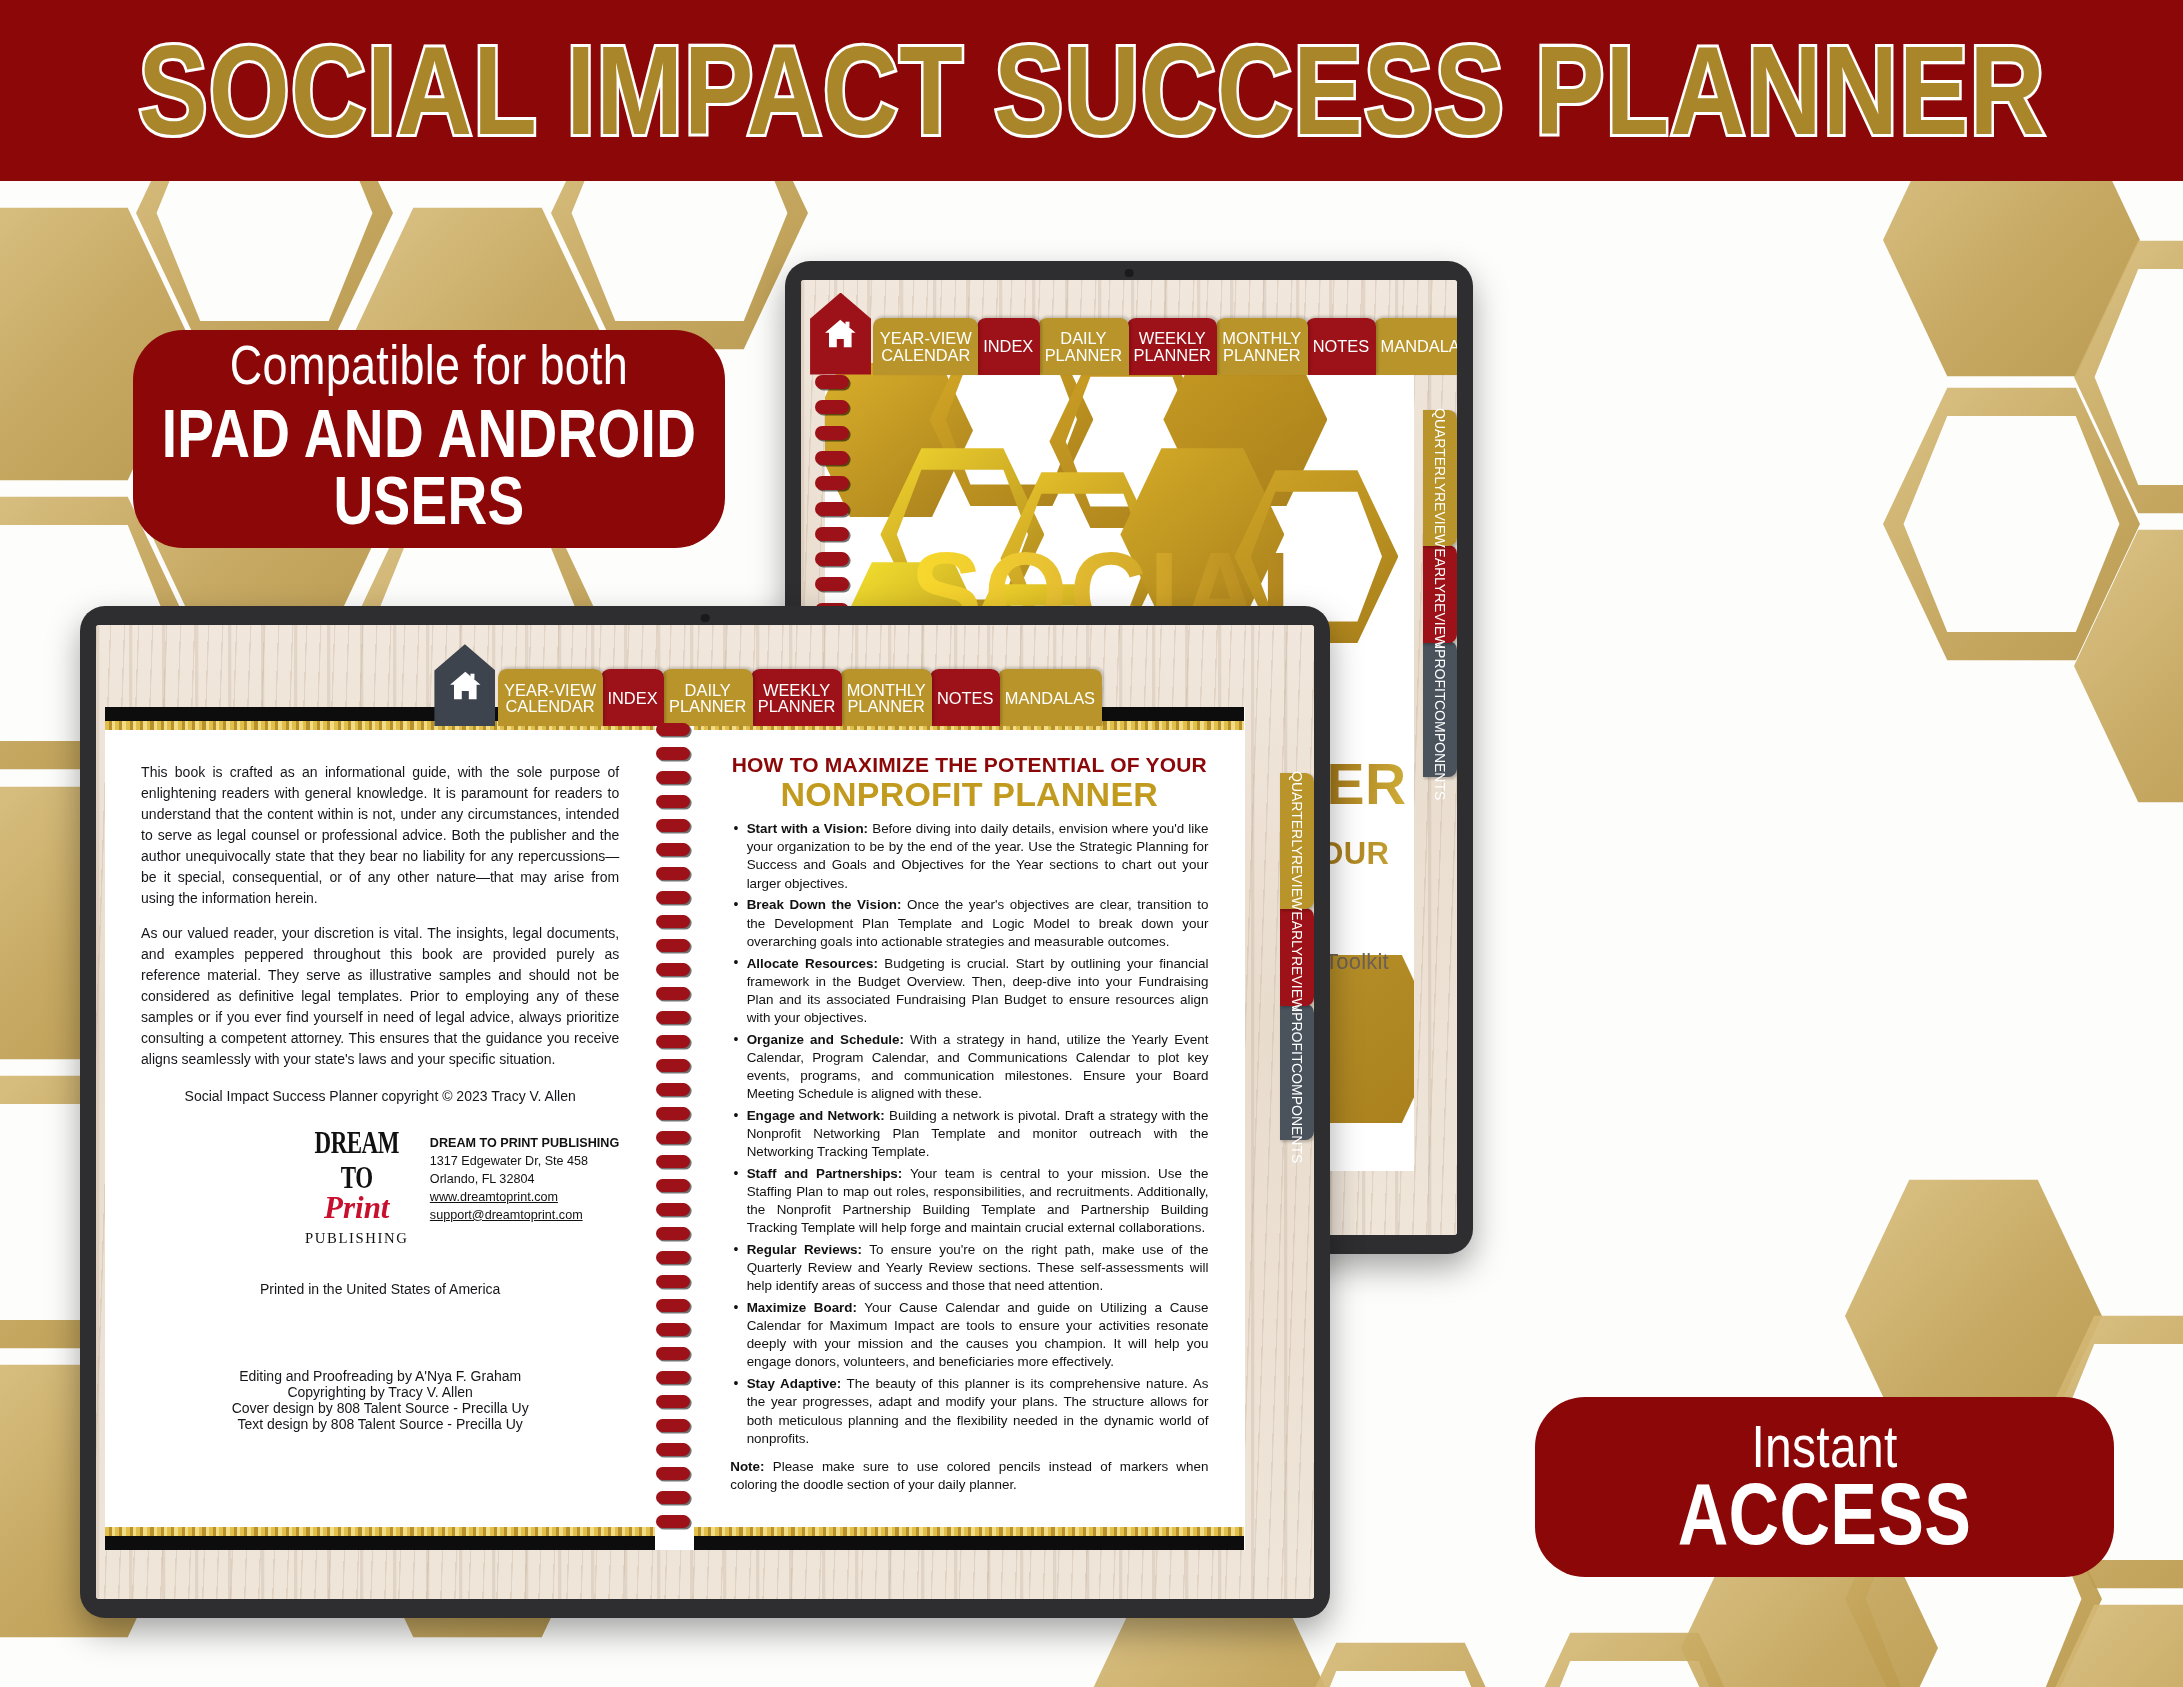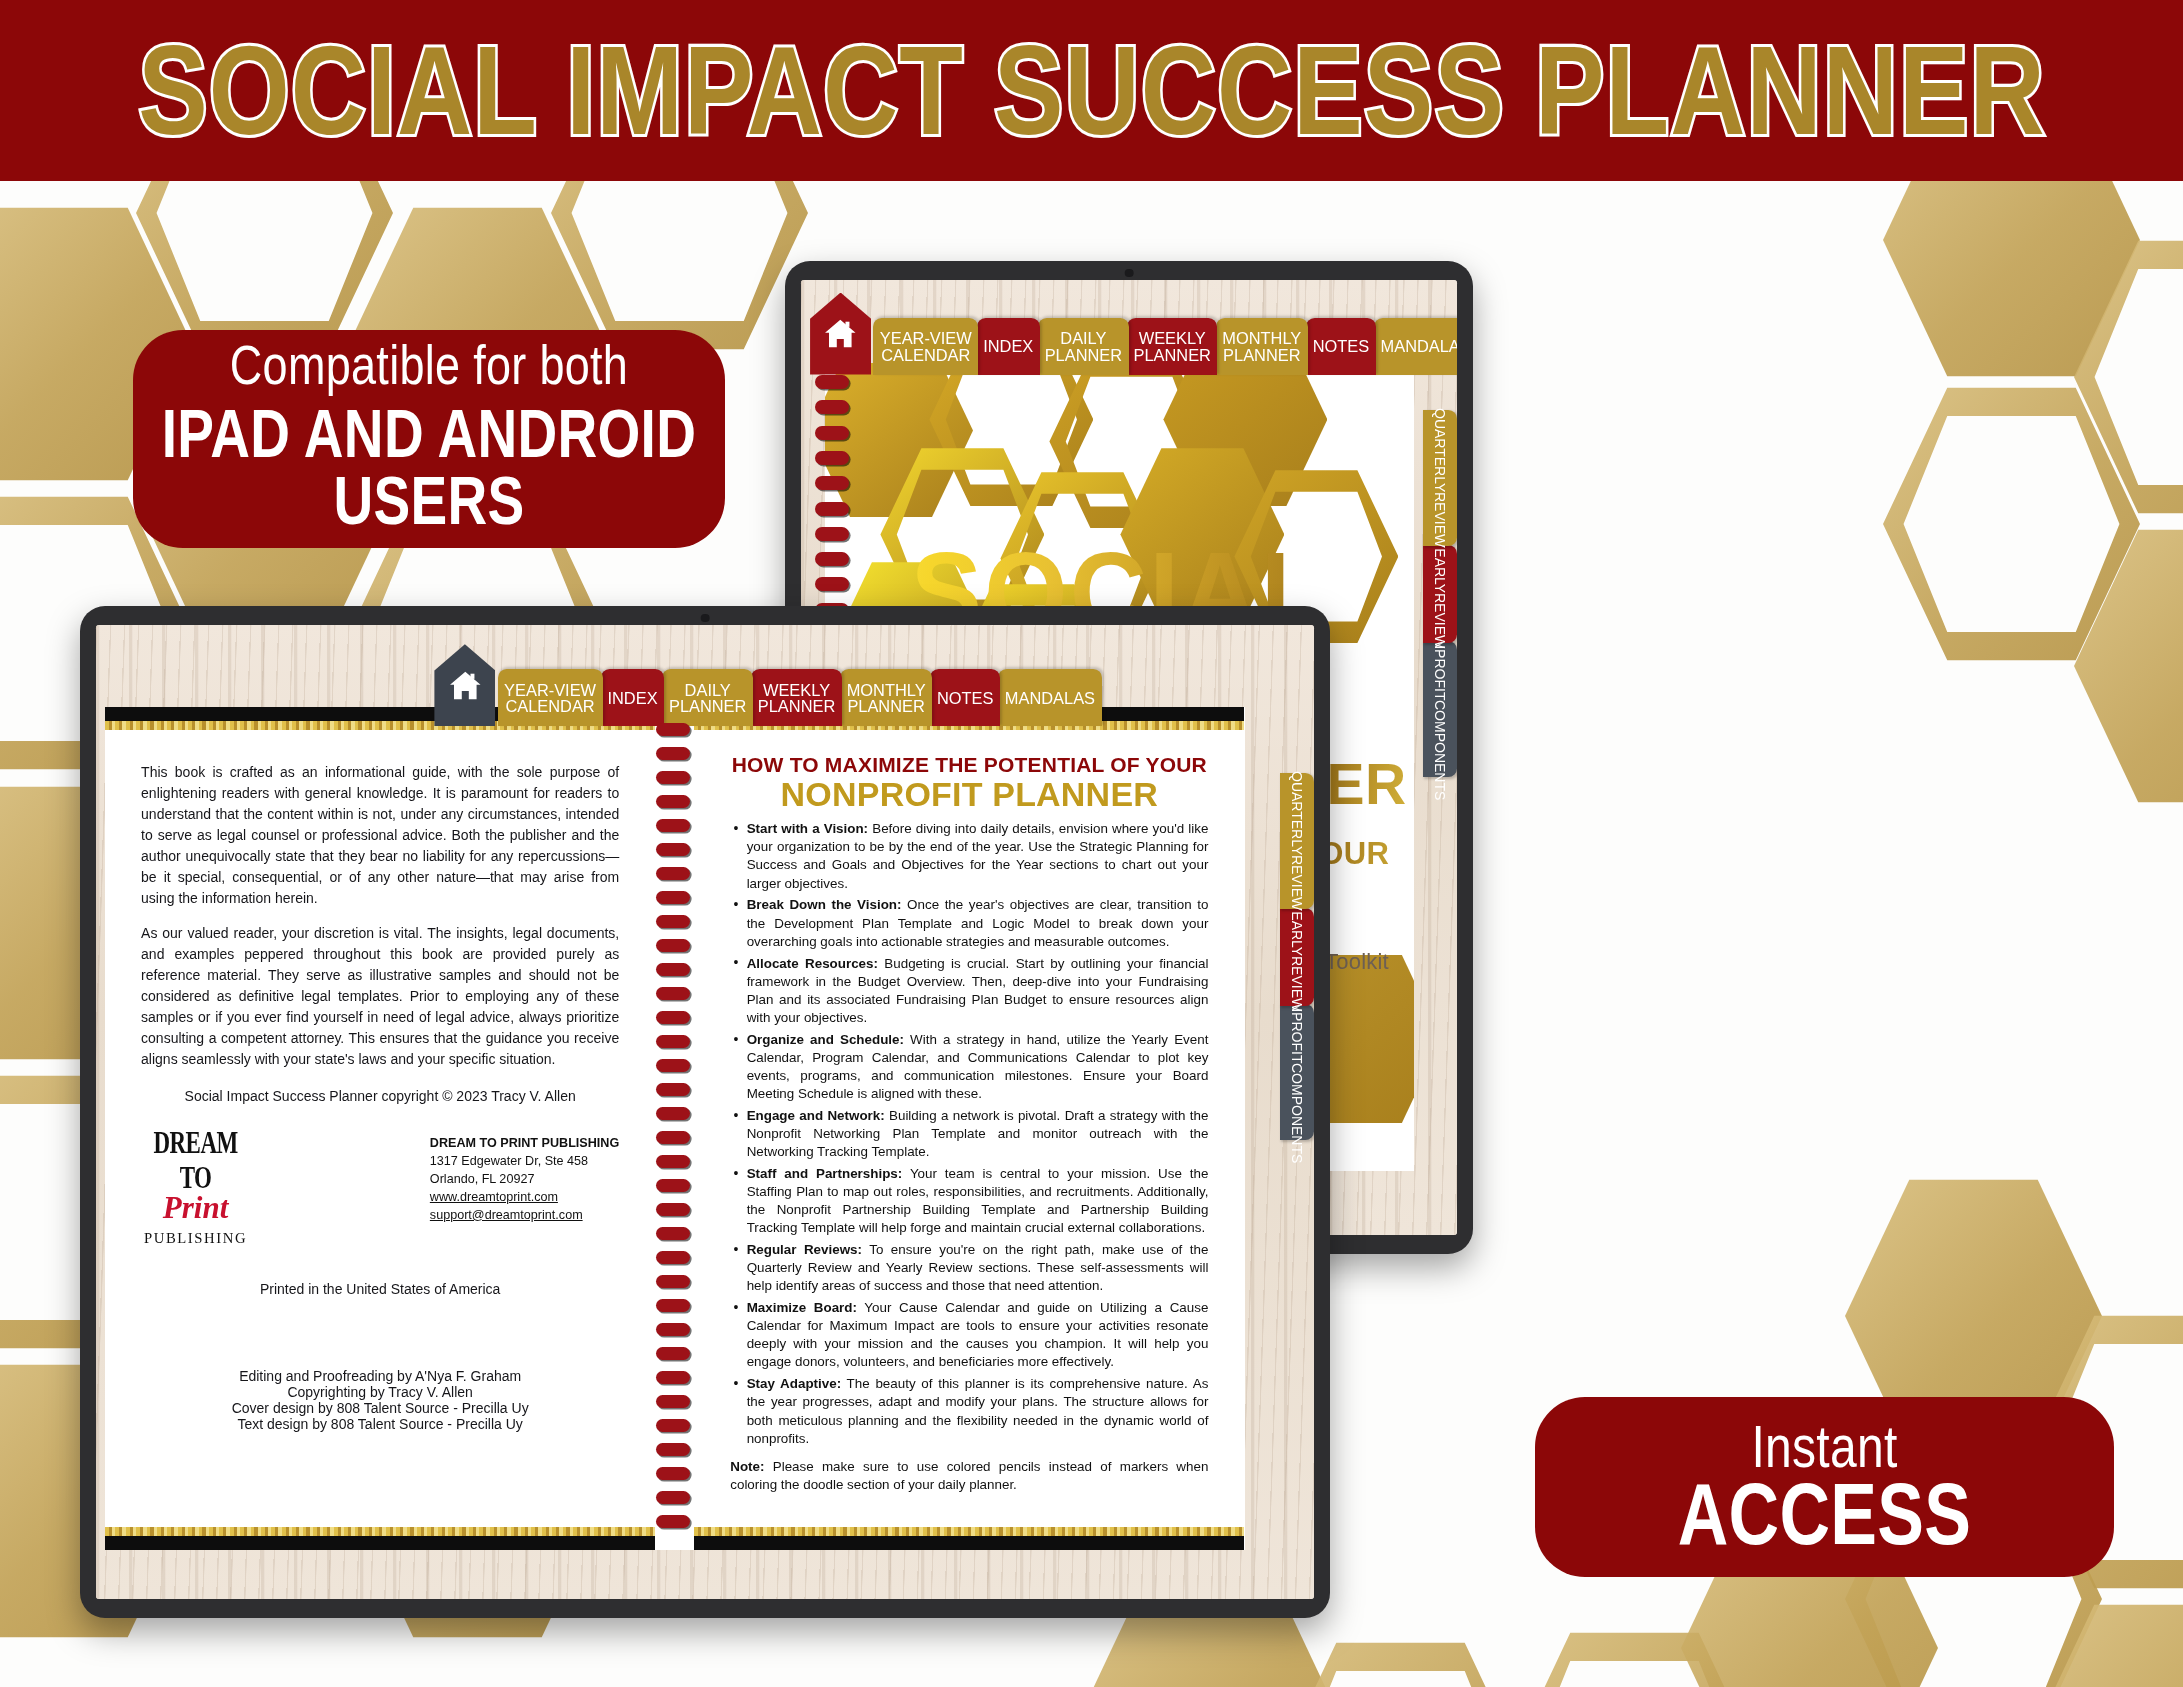--- a/index.html
+++ b/index.html
@@ -158,21 +158,21 @@
   }
   .blk-band { position:absolute; left:0; right:0; height:14px; background:#0d0d0d; }
 
   .body-text {
     font-size:14px; line-height:1.5; color:#16161a; text-align:justify;
     font-family:"Liberation Sans", sans-serif;
   }
   .body-text p { margin-bottom:14px; }
   .center-line { text-align:center; font-size:14px; color:#16161a; }
 
-  .pub-row { display:flex; align-items:flex-start; justify-content:space-between; gap:18.6px; }
+  .pub-row { display:flex; align-items:flex-start; justify-content:flex-end; gap:18.6px; }
   .pub-logo { width:109px; text-align:center; }
   .pl-top { font-size:23px; font-weight:bold; letter-spacing:-0.5px; color:#111; font-family:"Liberation Serif", serif; transform:scaleY(1.35); display:block;}
   .pl-mid { font-size:31px; font-style:italic; font-weight:bold; color:#c8102e; font-family:"Liberation Serif", serif; display:block; margin:3.3px 0;}
   .pl-bot { font-size:14.7px; letter-spacing:1.6px; color:#111; font-family:"Liberation Serif", serif; display:block;}
   .pub-addr { font-size:12.6px; line-height:1.42; color:#111; }
   .pub-addr .hd { font-weight:bold; }
   .pub-addr .lnk { text-decoration:underline; }
 
   
   .h-red { color:#8c0708; font-weight:bold; font-size:21px; text-align:center; letter-spacing:0.2px; }
@@ -435,21 +435,21 @@
 
           <div class="pub-row" style="margin-top:31px;">
             <div class="pub-logo">
               <span class="pl-top">DREAM TO</span>
               <span class="pl-mid">Print</span>
               <span class="pl-bot">PUBLISHING</span>
             </div>
             <div class="pub-addr">
               <div class="hd">DREAM TO PRINT PUBLISHING</div>
               <div>1317 Edgewater Dr, Ste 458</div>
-              <div>Orlando, FL 20927</div>
+              <div>Orlando, FL 32804</div>
               <div class="lnk">www.dreamtoprint.com</div>
               <div class="lnk">support@dreamtoprint.com</div>
             </div>
           </div>
 
           <div class="center-line" style="margin-top:34px;">Printed in the United States of America</div>
 
           <div id="credits" style="margin-top:71px;">
               <div class="center-line">Editing and Proofreading by A'Nya F. Graham</div>
               <div class="center-line">Copyrighting by Tracy V. Allen</div>

